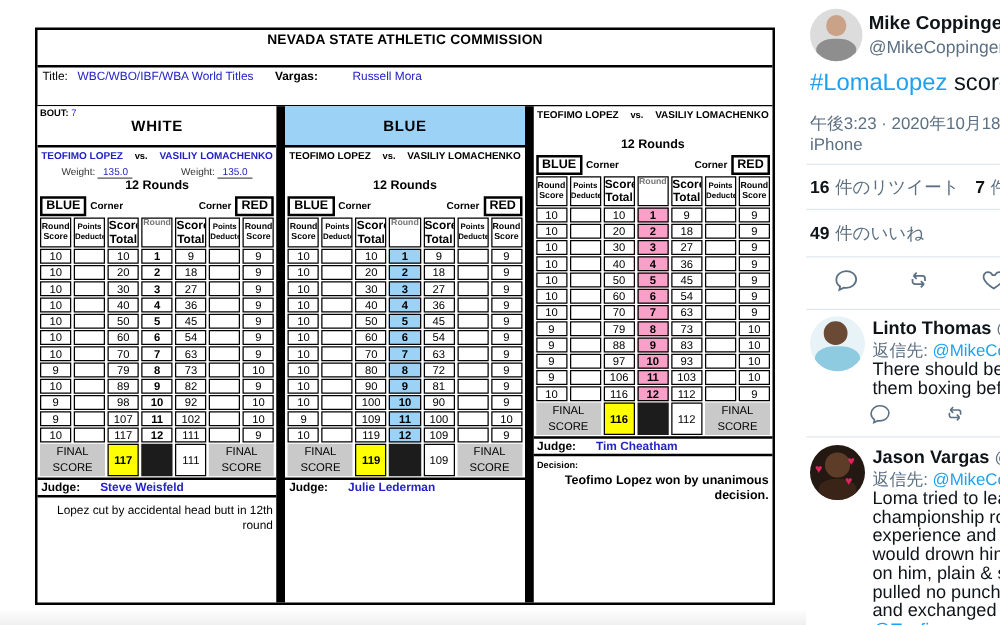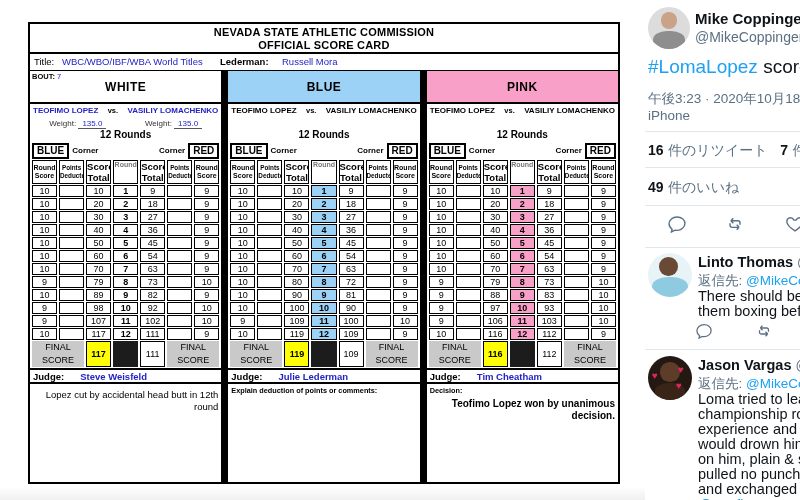--- a/index.html
+++ b/index.html
@@ -11,21 +11,21 @@
   .img-area { position:absolute; left:0; top:12px; width:645px; height:500px; background:#fff; }
   .img-strip { position:absolute; left:0; top:476px; width:645px; height:15px;
     background:linear-gradient(#fdfdfd,#ececec); }
   .img-black-bar { position:absolute; left:0; top:491px; width:637px; height:9px; background:#0d0d0d; }
 
   .sc { position:absolute; left:28px; top:10px; width:592px; height:462px;
     border:2px solid #000; background:#fff; display:flex; flex-direction:column; color:#000; }
   .sc-hdr { height:30px; border-bottom:2px solid #000; text-align:center; padding-top:2px; }
   .sc-hdr div { font-weight:bold; font-size:11px; line-height:13px; letter-spacing:.2px; }
   .inf { position:relative; font-size:9.5px; }
-  .inf1 { height:17px; border-bottom:1px solid #000; }
+  .inf1 { height:31px; border-bottom:1px solid #000; }
   .inf2 { height:15px; border-bottom:2px solid #000; }
   .inf span { position:absolute; top:2px; white-space:nowrap; }
   .lab { color:#000; } .lab-b { color:#000; font-weight:bold; }
   .val { color:#2323c4; }
 
   .cards { flex:1; display:flex; }
   .vsep { width:7px; background:#000; }
   .card { width:192px; display:flex; flex-direction:column; }
 
   .band { height:33px; border-bottom:2px solid #000; position:relative;
@@ -106,27 +106,26 @@
   .heart { position:absolute; color:#e0245e; font-size:10px; }
 </style>
 </head>
 <body>
 
 <div class="img-area">
   <div class="sc">
 
     <div class="sc-hdr">
       <div>NEVADA STATE ATHLETIC COMMISSION</div>
-      <div>OFFICIAL SCORE CARD</div>
     </div>
 
     <div class="inf inf1">
       <span class="lab" style="left:4px">Title:</span>
       <span class="val" style="left:32px">WBC/WBO/IBF/WBA World Titles</span>
-      <span class="lab-b" style="left:190px">Lederman:</span>
+      <span class="lab-b" style="left:190px">Vargas:</span>
       <span class="val" style="left:252px">Russell Mora</span>
     </div>
 
 
     <div class="cards">
 
       <div class="card card0">
         <div class="band band-white">
           <div class="bout">
             <span class="b-lab">BOUT:</span>
@@ -497,31 +496,25 @@
             <td class="fs-dark"></td>
             <td class="fs-white">109</td>
             <td colspan="2" class="fs-lab">FINAL SCORE</td>
           </tr>
         </tbody>
           </table>
         <div class="judge-row">
           <span class="j-lab">Judge:</span>
           <span class="j-name">Julie Lederman</span>
         </div>
-        <div class="notes">
-          <div class="note-label">Explain deduction of points or comments:</div>
-        </div>
       </div>
 
       <div class="vsep"></div>
 
       <div class="card card2">
-        <div class="band band-pink">
-          <span class="band-label">PINK</span>
-        </div>
         <div class="f-row">
           <span class="f-name">TEOFIMO LOPEZ</span>
           <span class="f-vs">vs.</span>
           <span class="f-name">VASILIY LOMACHENKO</span>
         </div>
         <div class="w-row"></div>
         <div class="rounds">12 Rounds</div>
         <div class="corner-row">
           <span class="corner-box">BLUE</span>
           <span class="corner-lab">Corner</span>

